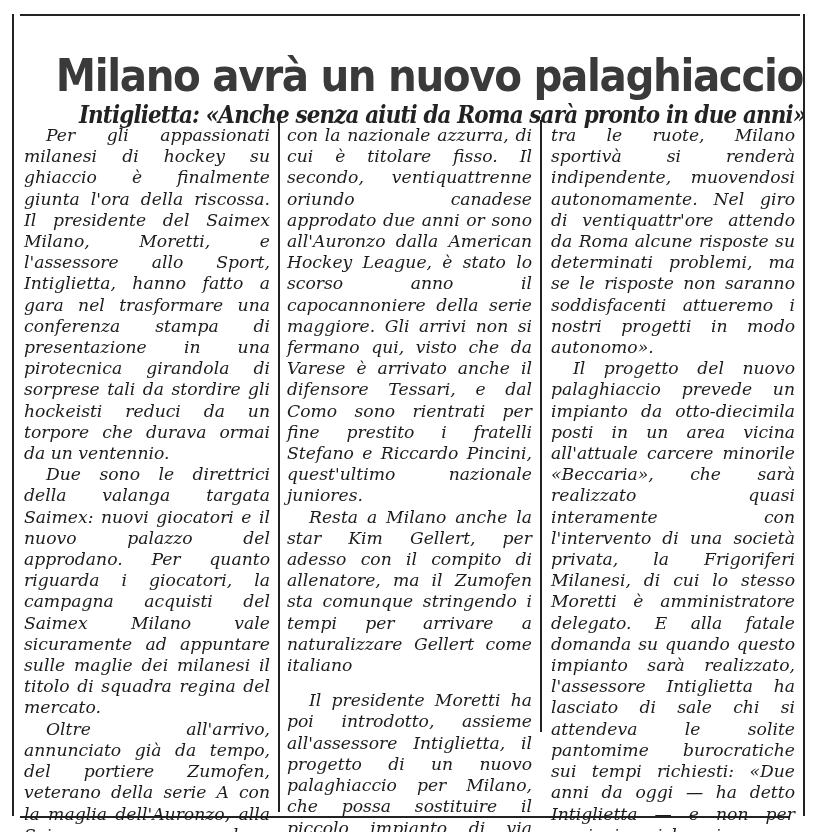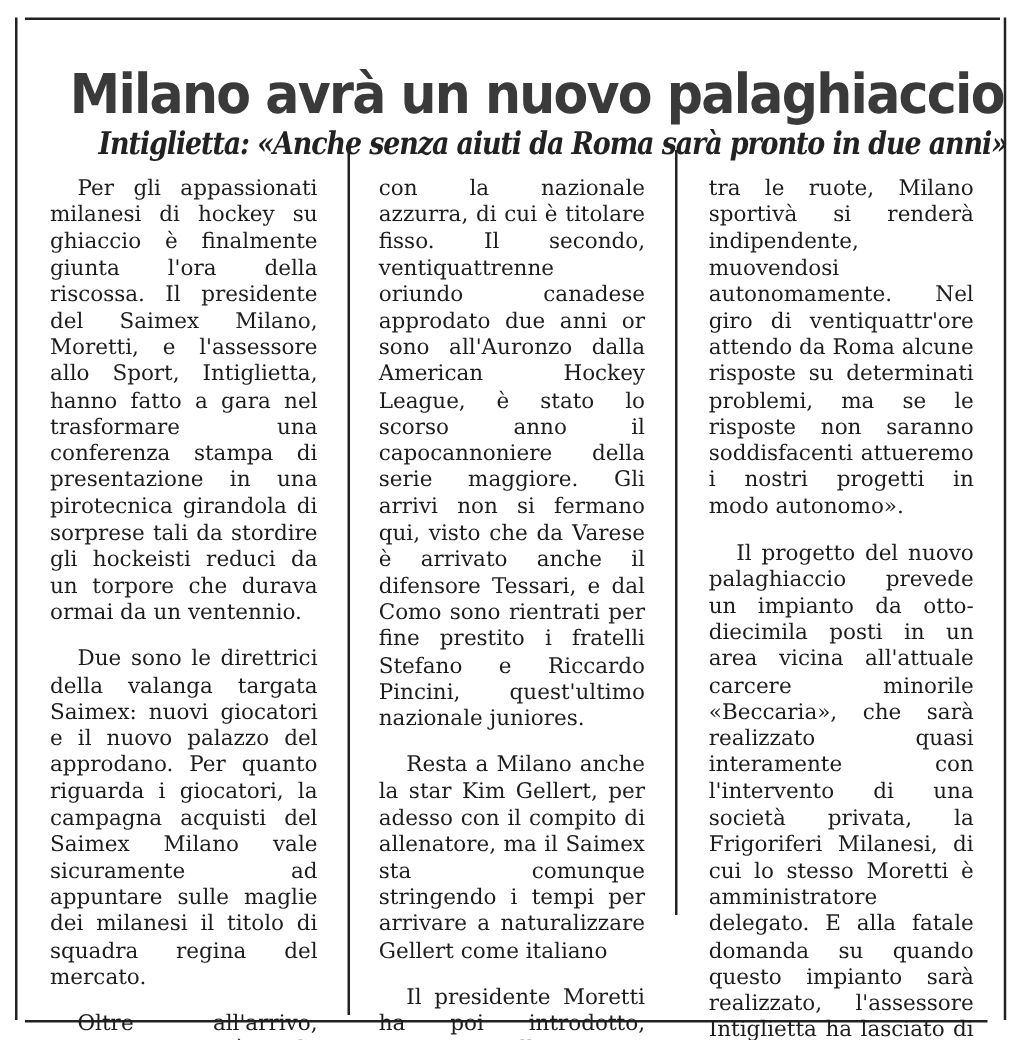--- a/index.html
+++ b/index.html
@@ -4,21 +4,21 @@
 <style>
   html, body { margin:0; padding:0; background:#ffffff; }
   body { width:816px; height:832px; position:relative; overflow:hidden; font-family:"DejaVu Serif", serif; color:#1a1a1a; }
   .frame-left { position:absolute; left:12px; top:14px; width:2px; height:802px; background:#222; }
   .frame-right { position:absolute; left:803px; top:14px; width:2px; height:802px; background:#222; }
   .rule-top { position:absolute; left:20px; top:14px; width:780px; height:2px; background:#222; }
   .rule-bottom { position:absolute; left:20px; top:816px; width:770px; height:2px; background:#222; }
   .headline { position:absolute; left:25px; top:22px; width:770px; text-align:center; font-family:"DejaVu Sans", sans-serif; font-weight:bold; font-size:44px; line-height:50px; letter-spacing:-1.5px; color:#3a3a3a; transform:scaleX(0.92); transform-origin:center; white-space:nowrap; }
   .subhead { position:absolute; left:25px; top:79px; width:770px; text-align:center; font-family:"DejaVu Serif", serif; font-style:italic; font-weight:bold; font-size:25px; line-height:30px; letter-spacing:-1px; color:#222; transform:scaleX(0.86); transform-origin:center; white-space:nowrap; }
   .col { position:absolute; top:125px; font-family:"DejaVu Serif", serif; font-size:17.2px; line-height:21.2px; text-align:justify; color:#1c1c1c; }
-  .col p { margin:16px; }
+  .col p { margin:0;font-style:italic; }
   .col p.indent { text-indent:22px; }
   .col p.gap { margin-top:14px; }
   .c1 { left:24px; width:246px; }
   .c2 { left:287px; width:245px; }
   .c3 { left:551px; width:244px; }
   .vline { position:absolute; width:2px; background:#222; }
   .v1 { left:278px; top:120px; height:692px; }
   .v2 { left:540px; top:120px; height:612px; }
 </style>
 </head>
@@ -36,21 +36,21 @@
   <div class="col c1">
     <p class="indent">Per gli appassionati milanesi di hockey su ghiaccio è finalmente giunta l'ora della riscossa. Il presidente del Saimex Milano, Moretti, e l'assessore allo Sport, Intiglietta, hanno fatto a gara nel trasformare una conferenza stampa di presentazione in una pirotecnica girandola di sorprese tali da stordire gli hockeisti reduci da un torpore che durava ormai da un ventennio.</p>
     <p class="indent">Due sono le direttrici della valanga targata Saimex: nuovi giocatori e il nuovo palazzo del approdano. Per quanto riguarda i giocatori, la campagna acquisti del Saimex Milano vale sicuramente ad appuntare sulle maglie dei milanesi il titolo di squadra regina del mercato.</p>
     <p class="indent">Oltre all'arrivo, annunciato già da tempo, del portiere Zumofen, veterano della serie A con la maglia dell'Auronzo, alla Saimex approdano quest'anno Lodovico Migliore e Tony Fiore. Il primo, da tempo punto di forza dei Mastini Varese, è arrivato alla conferenza stampa reduce da una tournee in Cina</p>
   </div>
 
   <div class="vline v1"></div>
 
   <div class="col c2">
     <p>con la nazionale azzurra, di cui è titolare fisso. Il secondo, ventiquattrenne oriundo canadese approdato due anni or sono all'Auronzo dalla American Hockey League, è stato lo scorso anno il capocannoniere della serie maggiore. Gli arrivi non si fermano qui, visto che da Varese è arrivato anche il difensore Tessari, e dal Como sono rientrati per fine prestito i fratelli Stefano e Riccardo Pincini, quest'ultimo nazionale juniores.</p>
-    <p class="indent">Resta a Milano anche la star Kim Gellert, per adesso con il compito di allenatore, ma il Saimex sta comunque stringendo i tempi per arrivare a naturalizzare Gellert come italiano</p>
+    <p class="indent">Resta a Milano anche la star Kim Gellert, per adesso con il compito di allenatore, ma il Zumofen sta comunque stringendo i tempi per arrivare a naturalizzare Gellert come italiano</p>
     <p class="indent gap">Il presidente Moretti ha poi introdotto, assieme all'assessore Intiglietta, il progetto di un nuovo palaghiaccio per Milano, che possa sostituire il piccolo impianto di via Piranesi. «Una città come Milano — ha detto Intiglietta — deve muoversi molto velocemente e se i tempi della politica nazionale ci metteranno i bastioni</p>
   </div>
 
   <div class="vline v2"></div>
 
   <div class="col c3">
     <p>tra le ruote, Milano sportivà si renderà indipendente, muovendosi autonomamente. Nel giro di ventiquattr'ore attendo da Roma alcune risposte su determinati problemi, ma se le risposte non saranno soddisfacenti attueremo i nostri progetti in modo autonomo».</p>
     <p class="indent">Il progetto del nuovo palaghiaccio prevede un impianto da otto-diecimila posti in un area vicina all'attuale carcere minorile «Beccaria», che sarà realizzato quasi interamente con l'intervento di una società privata, la Frigoriferi Milanesi, di cui lo stesso Moretti è amministratore delegato. E alla fatale domanda su quando questo impianto sarà realizzato, l'assessore Intiglietta ha lasciato di sale chi si attendeva le solite pantomime burocratiche sui tempi richiesti: «Due anni da oggi — ha detto Intiglietta — e non per cominciare i lavori ma per avere l'impianto finito e funzionante».</p>
 
   </div>

